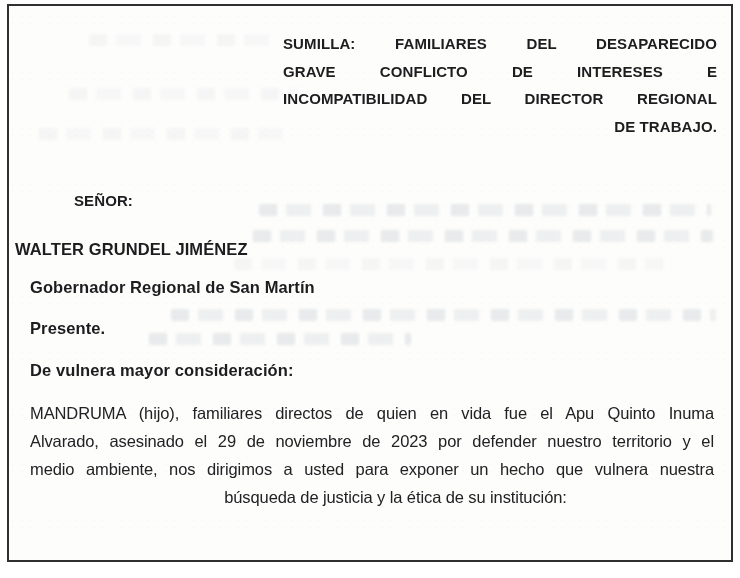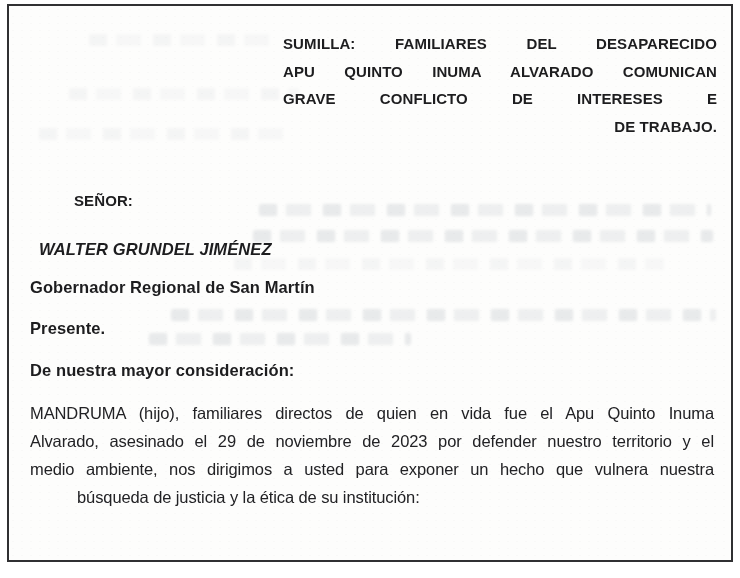--- a/index.html
+++ b/index.html
@@ -39,35 +39,35 @@
   .sumilla .ll { text-align: right; }
 
   
   .h-line {
     font-weight: bold;
     line-height: 1.15;
     white-space: nowrap;
     letter-spacing: 0.1px;
   }
   .salutation   { left: 21px; top: 186px; font-size: 15px; margin-left: 44px; }
-  .recipient    { left: 30px; top: 234px; font-size: 16.5px; font-style: italic; }
+  .recipient    { left: 6px; top: 234px; font-size: 16.5px; }
   .rec-title    { left: 21px; top: 272px; font-size: 16.5px; }
   .presente     { left: 21px; top: 313px; font-size: 16.5px; }
   .greeting     { left: 21px; top: 355px; font-size: 16.5px; }
 
   
   .bodytext {
     left: 21px; top: 393px; width: 684px;
     font-size: 16.5px;
     line-height: 28px;
     letter-spacing: -0.1px;
     color: #222225;
   }
   .bodytext .jl { text-align: justify; text-align-last: justify; }
-  .bodytext .ll { text-align: left; margin-left: 47px; }
+  .bodytext .ll { text-align: center; margin-left: 47px; }
 
   
   .ghost {
     position: absolute;
     height: 12px;
     border-radius: 2px;
     background: repeating-linear-gradient(90deg,
       rgba(125,135,148,0.30) 0px, rgba(125,135,148,0.30) 18px,
       rgba(125,135,148,0.00) 18px, rgba(125,135,148,0.00) 27px,
       rgba(125,135,148,0.22) 27px, rgba(125,135,148,0.22) 52px,
@@ -87,30 +87,30 @@
     <div class="ghost faint" style="left:60px;  top:82px;  width:230px;"></div>
     <div class="ghost faint" style="left:30px;  top:122px; width:250px;"></div>
     <div class="ghost" style="left:250px; top:198px; width:452px;"></div>
     <div class="ghost" style="left:244px; top:224px; width:460px;"></div>
     <div class="ghost faint" style="left:225px; top:252px; width:430px;"></div>
     <div class="ghost" style="left:162px; top:303px; width:545px;"></div>
     <div class="ghost" style="left:140px; top:327px; width:262px;"></div>
 
     <div class="txt sumilla">
       <div class="jl">SUMILLA: FAMILIARES DEL DESAPARECIDO</div>
-      <div class="jl">APU QUINTO INUMA ALVARADO COMUNICAN</div>
       <div class="jl">GRAVE CONFLICTO DE INTERESES E</div>
+      <div class="jl">INCOMPATIBILIDAD DEL DIRECTOR REGIONAL</div>
       <div class="ll">DE TRABAJO.</div>
     </div>
 
     <div class="txt h-line salutation">SEÑOR:</div>
     <div class="txt h-line recipient">WALTER GRUNDEL JIMÉNEZ</div>
     <div class="txt h-line rec-title">Gobernador Regional de San Martín</div>
     <div class="txt h-line presente">Presente.</div>
-    <div class="txt h-line greeting">De nuestra mayor consideración:</div>
+    <div class="txt h-line greeting">De vulnera mayor consideración:</div>
 
     <div class="txt bodytext">
       <div class="jl">MANDRUMA (hijo), familiares directos de quien en vida fue el Apu Quinto Inuma</div>
       <div class="jl">Alvarado, asesinado el 29 de noviembre de 2023 por defender nuestro territorio y el</div>
       <div class="jl">medio ambiente, nos dirigimos a usted para exponer un hecho que vulnera nuestra</div>
       <div class="ll">búsqueda de justicia y la ética de su institución:</div>
     </div>
 
   </div>
 </div>

